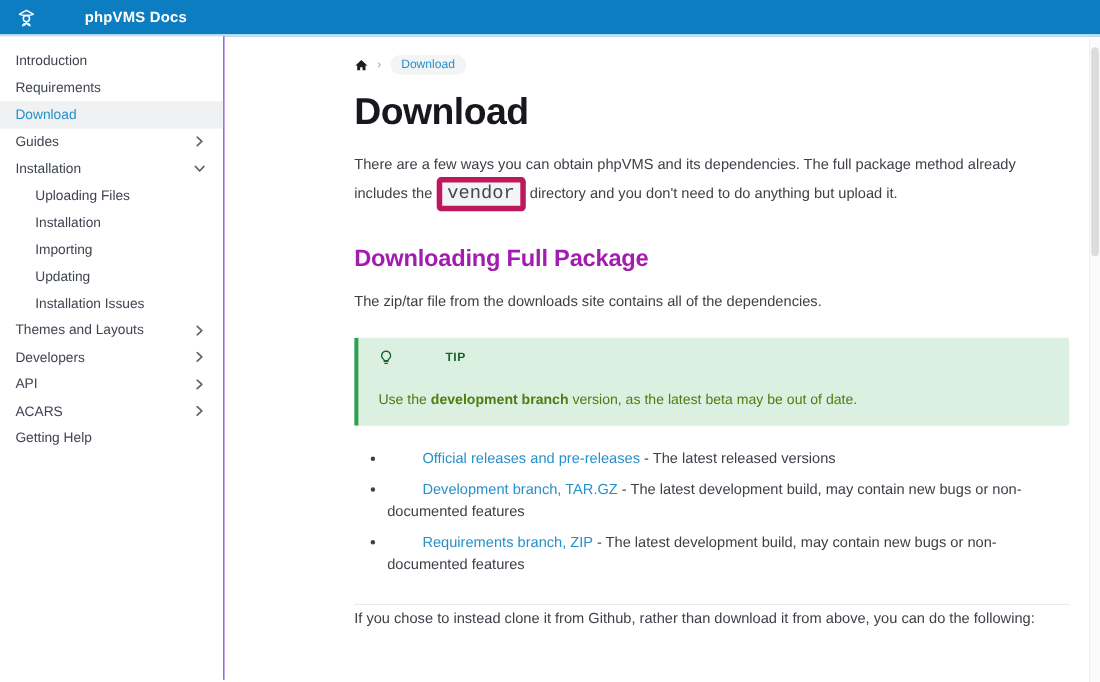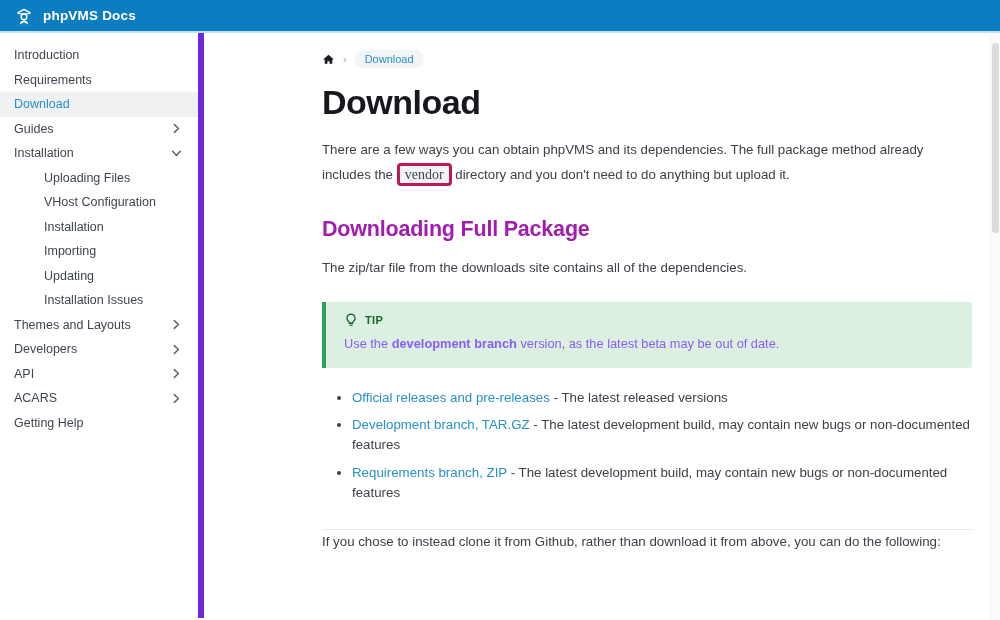--- a/index.html
+++ b/index.html
@@ -12,54 +12,55 @@
   }
 
   
   .app-header {
     height: 33px;
     background: #0d7dc1;
     border-bottom: 2px solid #c5e0f2;
     display: flex;
     align-items: center;
     padding: 0 14px;
+    gap: 34px;
   }
   .logo-wrap { display: flex; align-items: center; }
   .app-title {
     color: #ffffff;
     font-weight: 700;
     font-size: 13.5px;
     margin-left: 9px;
     letter-spacing: 0.2px;
   }
 
   
   .app-body { display: flex; height: 585px; }
 
   
   .sidebar {
     width: 204px;
-    border-right: 6px solid #6d28d9;
+    border-right: 1px solid #6d28d9;
     padding-top: 10px;
     overflow: hidden;
     flex: none;
     background: #ffffff;
   }
   .sb-item {
     display: flex;
     align-items: center;
     justify-content: space-between;
     padding: 5px 16px 5px 14px;
     height: 24.5px;
     font-size: 12.5px;
     color: #3f4550;
     cursor: pointer;
     white-space: nowrap;
   }
-  .sb-item.sub { padding-left: 44px; }
+  .sb-item.sub { padding-left: 32px; }
   .sb-item.active { background: #f0f1f2; color: #2790c9; font-weight: 400; }
   .sb-chevron { display: inline-flex; align-items: center; }
 
   
   .main {
     flex: 1;
     padding: 16px 28px 0 118px;
     overflow: hidden;
   }
 
@@ -84,48 +85,48 @@
   h2.section-heading {
     font-size: 21.5px;
     font-weight: 700;
     color: #a21caf;
     letter-spacing: -0.2px;
     margin: 30px 0 14px;
   }
   p.para { font-size: 13.3px; line-height: 1.8; color: #3c4148; margin: 0 0 10px; }
 
   .inline-code {
-    font-family: Liberation Serif, serif;
-    font-size: 14px;
+    font-family: Liberation Mono, monospace;
+    font-size: 17px;
     background: #f3f4f5;
-    border: 3px solid #be185d;
+    border: 5px solid #be185d;
     border-radius: 4px;
     padding: 1px 5px;
     color: #42464d;
     white-space: nowrap;
   }
-  a.link { color: #2790c9; text-decoration: none; cursor: pointer; }
+  a.link { color: #2790c9; text-decoration: none; cursor: pointer; margin-left: 32px; }
 
   
   .tip-box {
     background: #dcf0e2;
     border-left: 4px solid #2ea052;
     border-radius: 0 3px 3px 0;
     padding: 11px 18px 13px;
     margin: 22px 0 20px;
   }
-  .tip-header { display: flex; align-items: center; }
+  .tip-header { display: flex; align-items: center; gap: 40px; }
   .tip-label {
     color: #19632e;
     font-weight: 700;
     font-size: 11px;
     letter-spacing: 0.4px;
     margin-left: 7px;
   }
-  .tip-body { color: #8b5cf6; font-size: 12.8px; line-height: 1.6; margin-top: 7px; }
+  .tip-body { color: #4d7c0f; font-size: 12.8px; line-height: 1.6; margin-top: 21px; }
 
   
   ul.dl-list { margin: 16px 0 24px; padding-left: 30px; }
   ul.dl-list li { font-size: 13.3px; line-height: 1.5; margin-bottom: 8px; color: #3c4148; }
 
   hr.rule { border: none; border-top: 1px solid #e7e9ec; margin: 26px 0 0; }
 
   
   .scrollbar-track {
     position: absolute;
@@ -182,23 +183,20 @@
         <span class="sb-chevron">
           <svg width="11" height="11" viewBox="0 0 10 10" fill="none" stroke="#5f646d" stroke-width="1.4" stroke-linecap="round" stroke-linejoin="round">
             <path d="M1.5 3 L5 6.8 L8.5 3"></path>
           </svg>
         </span>
       </div>
       <div class="sb-item sub">
         <span>Uploading Files</span>
       </div>
       <div class="sb-item sub">
-        <span>VHost Configuration</span>
-      </div>
-      <div class="sb-item sub">
         <span>Installation</span>
       </div>
       <div class="sb-item sub">
         <span>Importing</span>
       </div>
       <div class="sb-item sub">
         <span>Updating</span>
       </div>
       <div class="sb-item sub">
         <span>Installation Issues</span>

